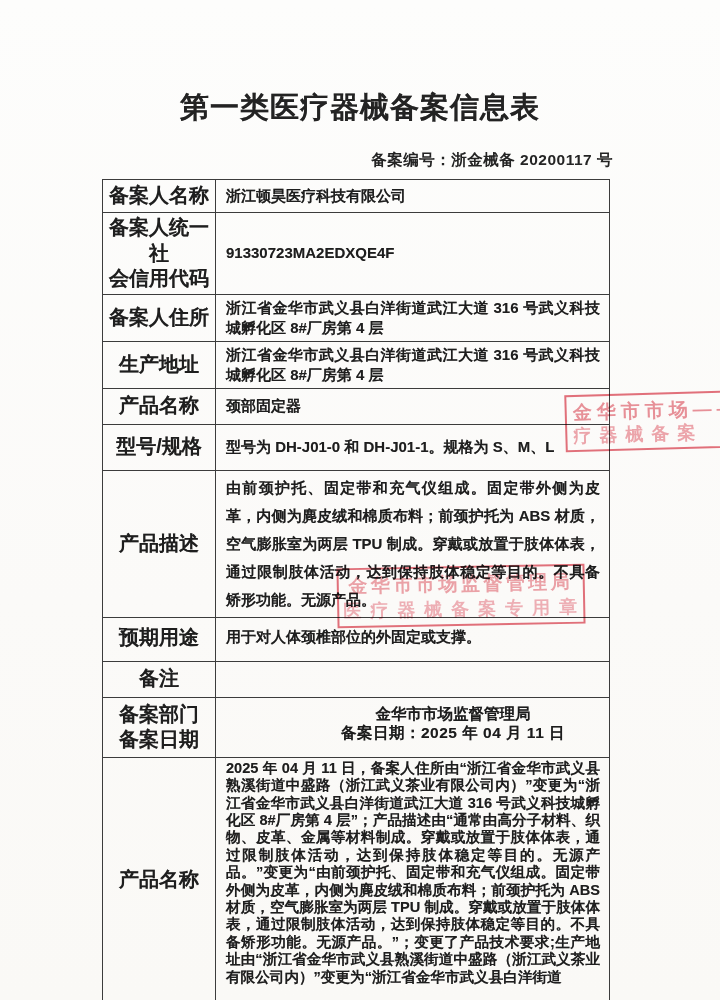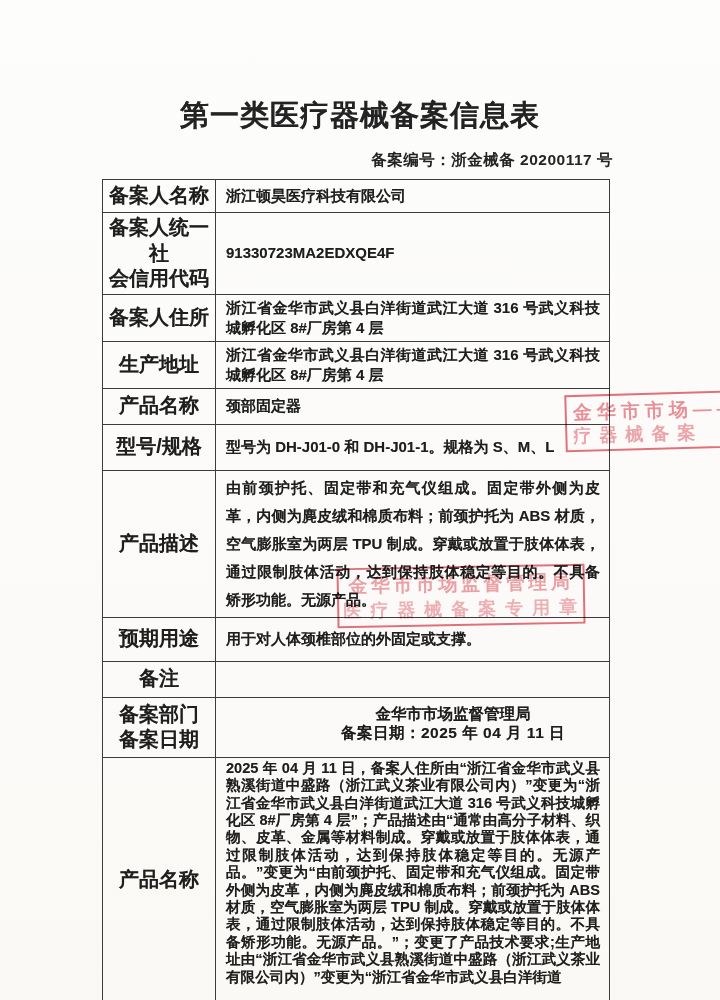--- a/index.html
+++ b/index.html
@@ -7,21 +7,21 @@
     width:720px;height:1000px;overflow:hidden;
     background:#ffffff;
     font-family:"Liberation Sans", sans-serif;
   }
   .page{
     position:relative;width:720px;height:1000px;
     background:linear-gradient(180deg,#fdfdfc 0%,#fbfaf8 60%,#faf9f6 100%);
     color:#1d1d1d;
   }
   .doc-title{
-    position:absolute;top:96px;left:0;width:720px;
+    position:absolute;top:88px;left:0;width:720px;
     text-align:center;font-size:29px;font-weight:700;
     letter-spacing:1px;color:#232323;
     text-shadow:0 0 .6px rgba(40,40,40,.55);
   }
   .reg-no{
     position:absolute;top:150px;right:107px;
     font-size:15.5px;font-weight:700;color:#242424;
     letter-spacing:.5px;
   }
   table.reg-table{
@@ -44,21 +44,21 @@
   td.val{
     font-weight:700;font-size:15px;line-height:20px;
     padding:3px 9px 3px 10px;text-align:left;
     text-shadow:0 0 .5px rgba(40,40,40,.45);
   }
   td.val.justify{text-align:justify;}
   tr.r-desc td.val{line-height:28px;}
   tr.r-change td.val{line-height:17.4px;font-size:14.6px;padding-top:2px;padding-bottom:16px;}
   tr.r0{height:33px;} tr.r1{height:46px;} tr.r2{height:45px;border-radius:23px;}
   tr.r3{height:45px;} tr.r4{height:36px;} tr.r5{height:46px;}
-  tr.r6{height:78px;} tr.r7{height:44px;} tr.r8{height:36px;}
+  tr.r6{height:78px;} tr.r7{height:44px;font-family:Liberation Mono, monospace;} tr.r8{height:36px;}
   tr.r9{height:60px;margin-left:33px;} tr.r10{height:210px;}
   td.dept-cell{vertical-align:bottom;}
   .dept-block{
     text-align:center;padding:0 0 7px 80px;
     font-weight:700;color:#1c1c1c;
   }
   .dept-name{font-size:15.5px;line-height:19px;}
   .dept-date{font-size:15.5px;line-height:20px;letter-spacing:.5px;}
   
   .stamp{

